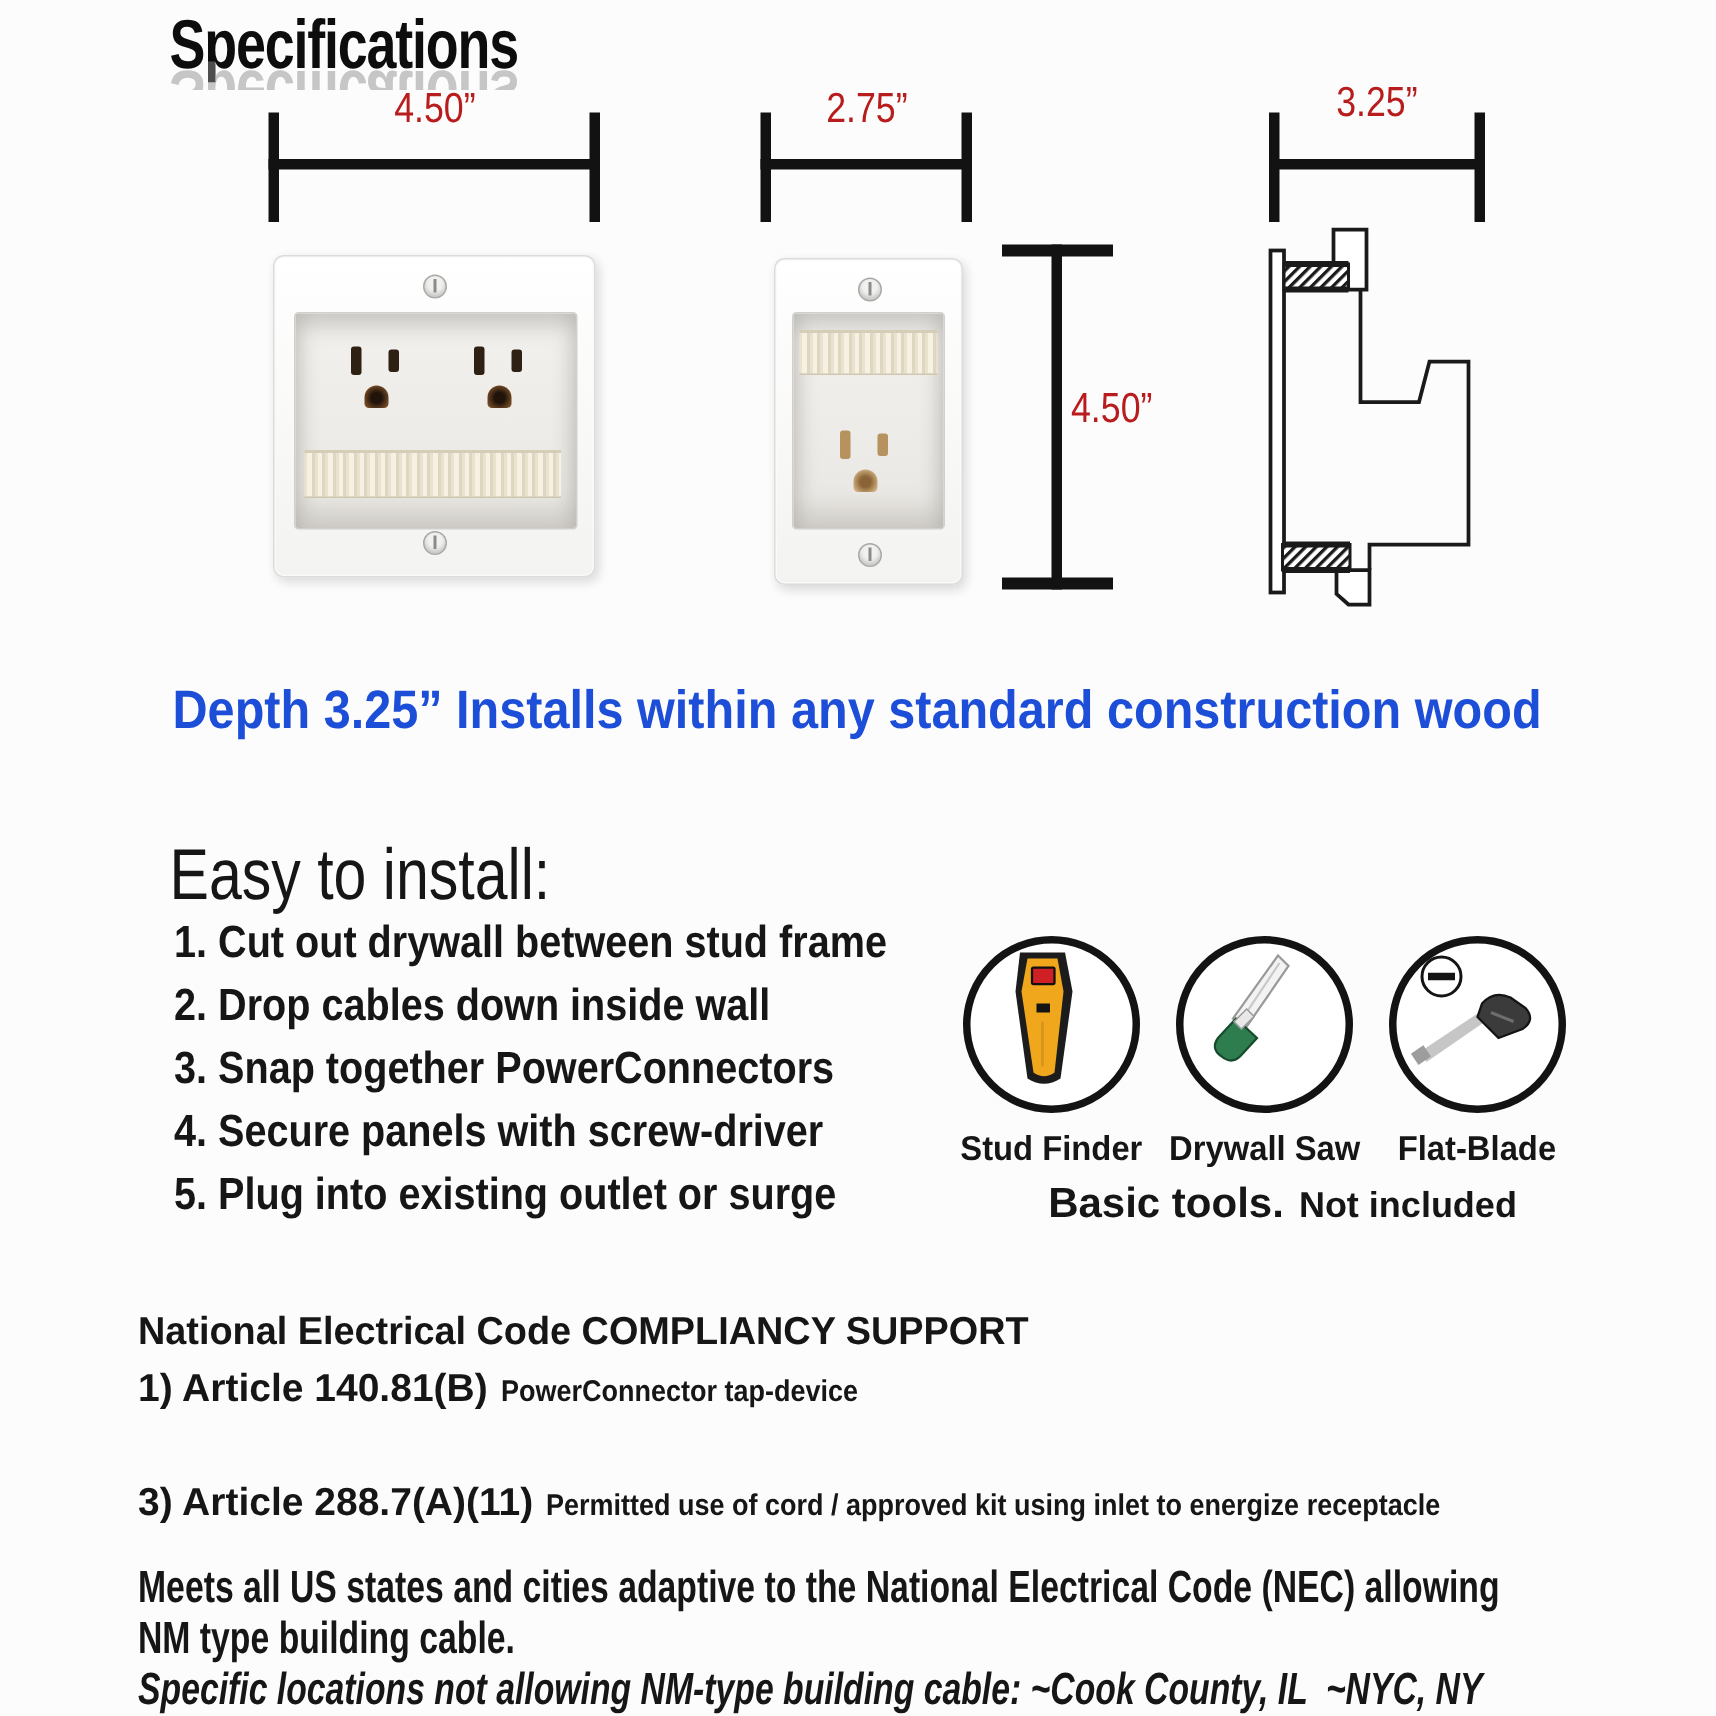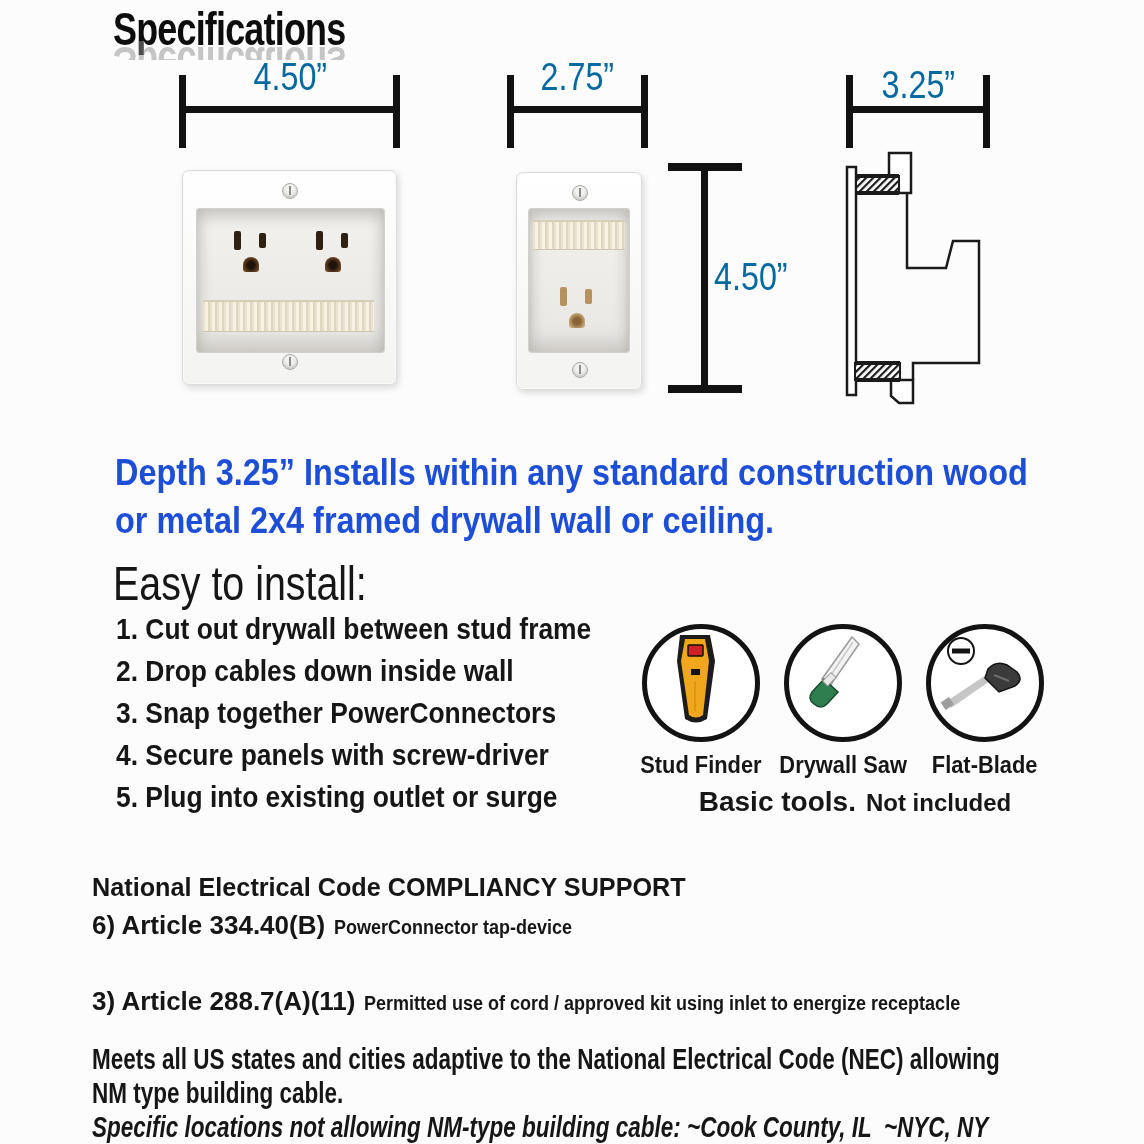--- a/index.html
+++ b/index.html
@@ -13,21 +13,21 @@
   .sx75{transform:scaleX(.75);} .sx78{transform:scaleX(.78);} .sx82{transform:scaleX(.82);}
   .sx85{transform:scaleX(.85);} .sx88{transform:scaleX(.88);}
   .sx90{transform:scaleX(.90);} .sx95{transform:scaleX(.95);} .sx97{transform:scaleX(.97);}
   
   .title{left:113px;top:2px;font-size:46px;font-weight:bold;letter-spacing:-1px;color:#0d0d0d;}
   .title-refl{left:113px;top:41px;height:19px;width:320px;overflow:hidden;}
   .title-refl span{display:block;font-size:46px;font-weight:bold;letter-spacing:-1px;color:#8f8f8f;opacity:.5;
     transform:translateY(49px) scaleY(-1) scaleX(.78);transform-origin:0 0;}
   
   .dim-bar{background:#121212;}
-  .dim-label{font-size:38px;color:#0369a1;text-align:center;}
+  .dim-label{font-size:28px;color:#b91c1c;text-align:center;}
   
   .plate{background:linear-gradient(#ffffff,#f3f3f1);border:1px solid #dcdcda;border-radius:7px;
     box-shadow:2px 3px 7px rgba(0,0,0,.14), inset 0 0 0 1px #fafafa;}
   .recess{position:absolute;background:linear-gradient(#f2f1ee,#e9e7e3);border:1px solid #d2d0cc;border-radius:3px;
     box-shadow:inset 0 8px 14px rgba(90,88,82,.28), inset 0 -12px 16px rgba(120,115,105,.22);}
   .brush{position:absolute;background:repeating-linear-gradient(90deg,#e9e2cf 0 2px,#f6f1e3 2px 5px,#ded6c0 5px 7px);
     border-top:2px solid #d6cdb6;border-bottom:1px solid #cfc6ae;}
   .screw{position:absolute;width:14px;height:14px;border-radius:50%;background:#f1f1ef;border:1px solid #a9a9a7;
     box-shadow:inset 0 -2px 3px rgba(0,0,0,.18);}
   .screw i{position:absolute;left:6px;top:2px;width:2px;height:9px;background:#8b8b89;}
@@ -70,21 +70,21 @@
   <div class="abs dim-label" style="left:179px;top:56px;width:222px;"><span class="condc sx85">4.50”</span></div>
   <div class="abs dim-bar" style="left:179px;top:75px;width:7px;height:73px;"></div>
   <div class="abs dim-bar" style="left:393px;top:75px;width:7px;height:73px;"></div>
   <div class="abs dim-bar" style="left:179px;top:106px;width:221px;height:7px;"></div>
 
   <div class="abs dim-label" style="left:507px;top:56px;width:141px;"><span class="condc sx85">2.75”</span></div>
   <div class="abs dim-bar" style="left:507px;top:75px;width:7px;height:73px;"></div>
   <div class="abs dim-bar" style="left:641px;top:75px;width:7px;height:73px;"></div>
   <div class="abs dim-bar" style="left:507px;top:106px;width:141px;height:7px;"></div>
 
-  <div class="abs dim-label" style="left:846px;top:64px;width:144px;"><span class="condc sx85">3.25”</span></div>
+  <div class="abs dim-label" style="left:846px;top:52px;width:144px;"><span class="condc sx85">3.25”</span></div>
   <div class="abs dim-bar" style="left:846px;top:75px;width:7px;height:73px;"></div>
   <div class="abs dim-bar" style="left:983px;top:75px;width:7px;height:73px;"></div>
   <div class="abs dim-bar" style="left:846px;top:106px;width:144px;height:7px;"></div>
 
   <div class="abs plate" style="left:182px;top:170px;width:213px;height:213px;">
     <div class="screw" style="left:99px;top:12px;">
         <i></i>
       </div>
     <div class="recess" style="left:13px;top:37px;width:187px;height:143px;">
       <div class="outlet" style="left:33px;top:22px;">
@@ -143,21 +143,20 @@
       <rect x="11" y="28" width="43" height="17" fill="url(#hatch)"></rect>
       <rect x="10" y="215" width="45" height="17" fill="url(#hatch)"></rect>
       <line x1="11" y1="28" x2="54" y2="28" stroke-width="4"></line>
       <line x1="11" y1="45" x2="54" y2="45" stroke-width="4"></line>
       <line x1="10" y1="215" x2="55" y2="215" stroke-width="4"></line>
       <line x1="10" y1="232" x2="55" y2="232" stroke-width="4"></line>
     </g>
   </svg>
 
   <div class="abs red" style="left:115px;top:452px;"><span class="cond sx90">Depth 3.25” Installs within any standard construction wood</span></div>
-  <div class="abs red" style="left:115px;top:500px;"><span class="cond sx90">or metal 2x4 framed drywall wall or ceiling.</span></div>
 
   <div class="abs easy"><span class="cond sx82">Easy to install:</span></div>
   <div class="abs steps">
     <div><span class="cond sx88">1. Cut out drywall between stud frame</span></div>
     <div><span class="cond sx88">2. Drop cables down inside wall</span></div>
     <div><span class="cond sx88">3. Snap together PowerConnectors</span></div>
     <div><span class="cond sx88">4. Secure panels with screw-driver</span></div>
     <div><span class="cond sx88">5. Plug into existing outlet or surge</span></div>
   </div>
 
@@ -192,21 +191,21 @@
     <span class="b1">Basic tools.</span><span class="b2">Not included</span>
   </div>
   <div class="abs tool-labels">
     <div><span class="condc sx95">Stud Finder</span></div>
     <div><span class="condc sx95">Drywall Saw</span></div>
     <div><span class="condc sx95">Flat-Blade</span></div>
   </div>
 
   <div class="abs nec-h"><span class="cond sx97">National Electrical Code COMPLIANCY SUPPORT</span></div>
   <div class="abs art" style="top:910px;">
-    <span>6) Article 334.40(B)</span><span class="detail"><span class="cond sx90">PowerConnector tap-device</span></span>
+    <span>1) Article 140.81(B)</span><span class="detail"><span class="cond sx90">PowerConnector tap-device</span></span>
   </div>
   <div class="abs art" style="top:986px;">
     <span>3) Article 288.7(A)(11)</span><span class="detail"><span class="cond sx90">Permitted use of cord / approved kit using inlet to energize receptacle</span></span>
   </div>
   <div class="abs meets" style="top:1042px;"><span class="cond sx75">Meets all US states and cities adaptive to the National Electrical Code (NEC) allowing</span></div>
   <div class="abs meets" style="top:1076px;"><span class="cond sx75">NM type building cable.</span></div>
   <div class="abs exc"><span class="cond sx75">Specific locations not allowing NM-type building cable: ~Cook County, IL  ~NYC, NY</span></div>
 
 </div>
 

